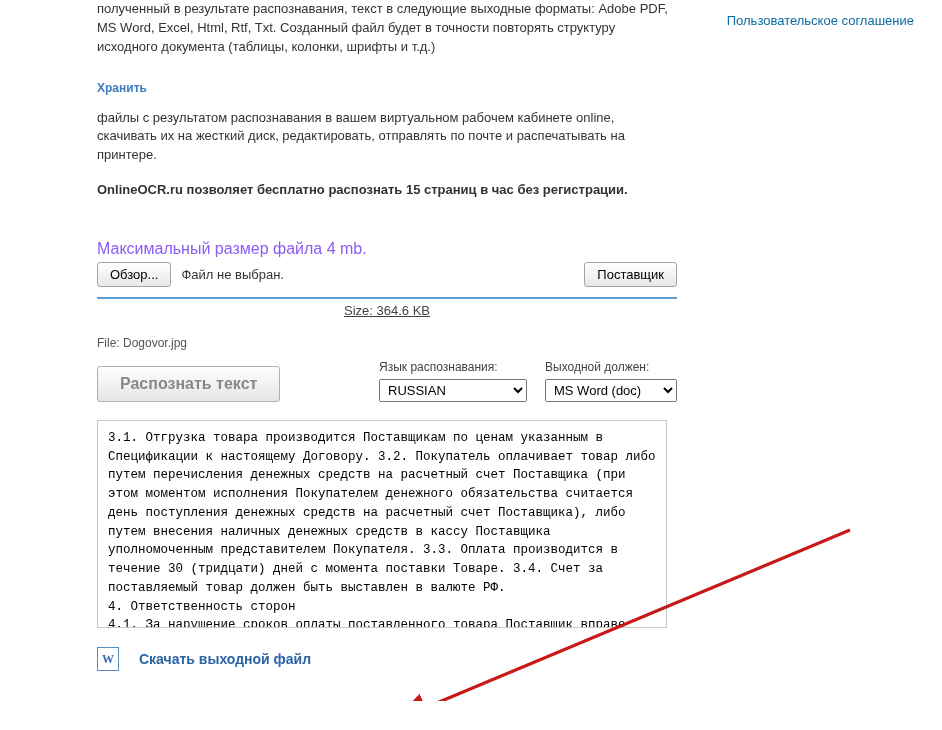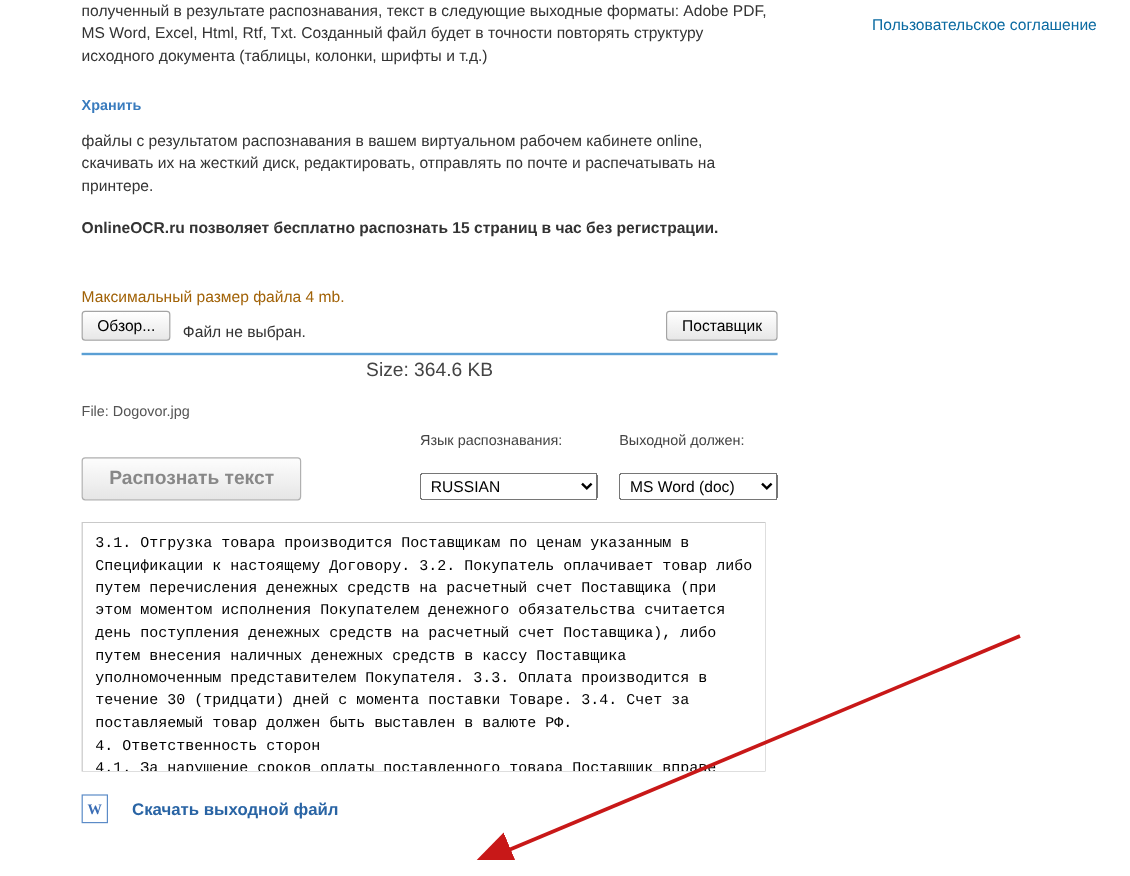--- a/index.html
+++ b/index.html
@@ -4,62 +4,62 @@
 <style>
   * { box-sizing: border-box; }
   body {
     margin: 0;
     font-family: Arial, Helvetica, sans-serif;
     font-size: 13px;
     color: #333;
     background: #fff;
     width: 942px;
   }
-  .container { position: relative; padding: 0 0 30px 68px; }
+  .container { position: relative; padding: 0 0 30px 97px; }
   .sidebar { position: absolute; top: 12px; right: 28px; font-size: 13px; line-height: 1.4; }
   .sidebar a { color: #0a6aa1; text-decoration: none; }
   .main { width: 580px; }
   .main p { line-height: 1.45; margin: 0 0 16px 0; }
   .main h3 { color: #3a7cbe; font-size: 12px; margin: 24px 0 14px 0; font-weight: bold; }
   .main strong { font-weight: bold; }
 
   .tool { margin-top: 40px; }
-  .maxsize { color: #a16207; font-size: 13px; margin-bottom: 4px; }
+  .maxsize { color: #8b5cf6; font-size: 16px; margin-bottom: 4px; }
   .upload-row { display: flex; align-items: center; justify-content: space-between; }
-  .upload-left { display: flex; align-items: flex-end; gap: 10px; }
+  .upload-left { display: flex; align-items: center; gap: 10px; }
   .btn {
     background: linear-gradient(#fff,#e7e7e7);
     border: 1px solid #a4a4a4;
     border-radius: 3px;
     padding: 4px 12px;
     font-size: 13px;
     cursor: pointer;
     font-family: inherit;
   }
   .nofile { font-size: 13px; }
   .hr-blue { height: 2px; background: #5a9fd4; margin: 10px 0 4px 0; }
-  .sizeline { text-align: center; font-size: 16px; color: #444; }
+  .sizeline { text-align: center; font-size: 13px; color: #444; text-decoration: underline; }
 
   .fileline { margin: 18px 0 10px 0; font-size: 12px; color: #555; }
 
   .row2 { display: flex; align-items: flex-end; justify-content: space-between; margin-top: 4px; margin-bottom: 18px; }
   .recognize-btn {
     background: linear-gradient(#fdfdfd,#e6e6e6);
     border: 1px solid #b0b0b0;
     border-radius: 3px;
     color: #888;
     font-size: 16px;
     font-weight: bold;
     padding: 8px 22px;
     cursor: pointer;
     font-family: inherit;
   }
   .controls { display: flex; gap: 18px; }
   .ctl { display: flex; flex-direction: column; font-size: 12px; color: #444; }
-  .ctl label { margin-bottom: 20px; }
+  .ctl label { margin-bottom: 5px; }
   .sel { font-size: 13px; padding: 2px 4px; font-family: inherit; }
   .sel.lang { width: 148px; }
   .sel.fmt { width: 132px; }
 
   .result-box {
     width: 570px;
     height: 208px;
     border: 1px solid #c9c9c9;
     padding: 8px 10px;
     font-family: "Courier New", monospace;

